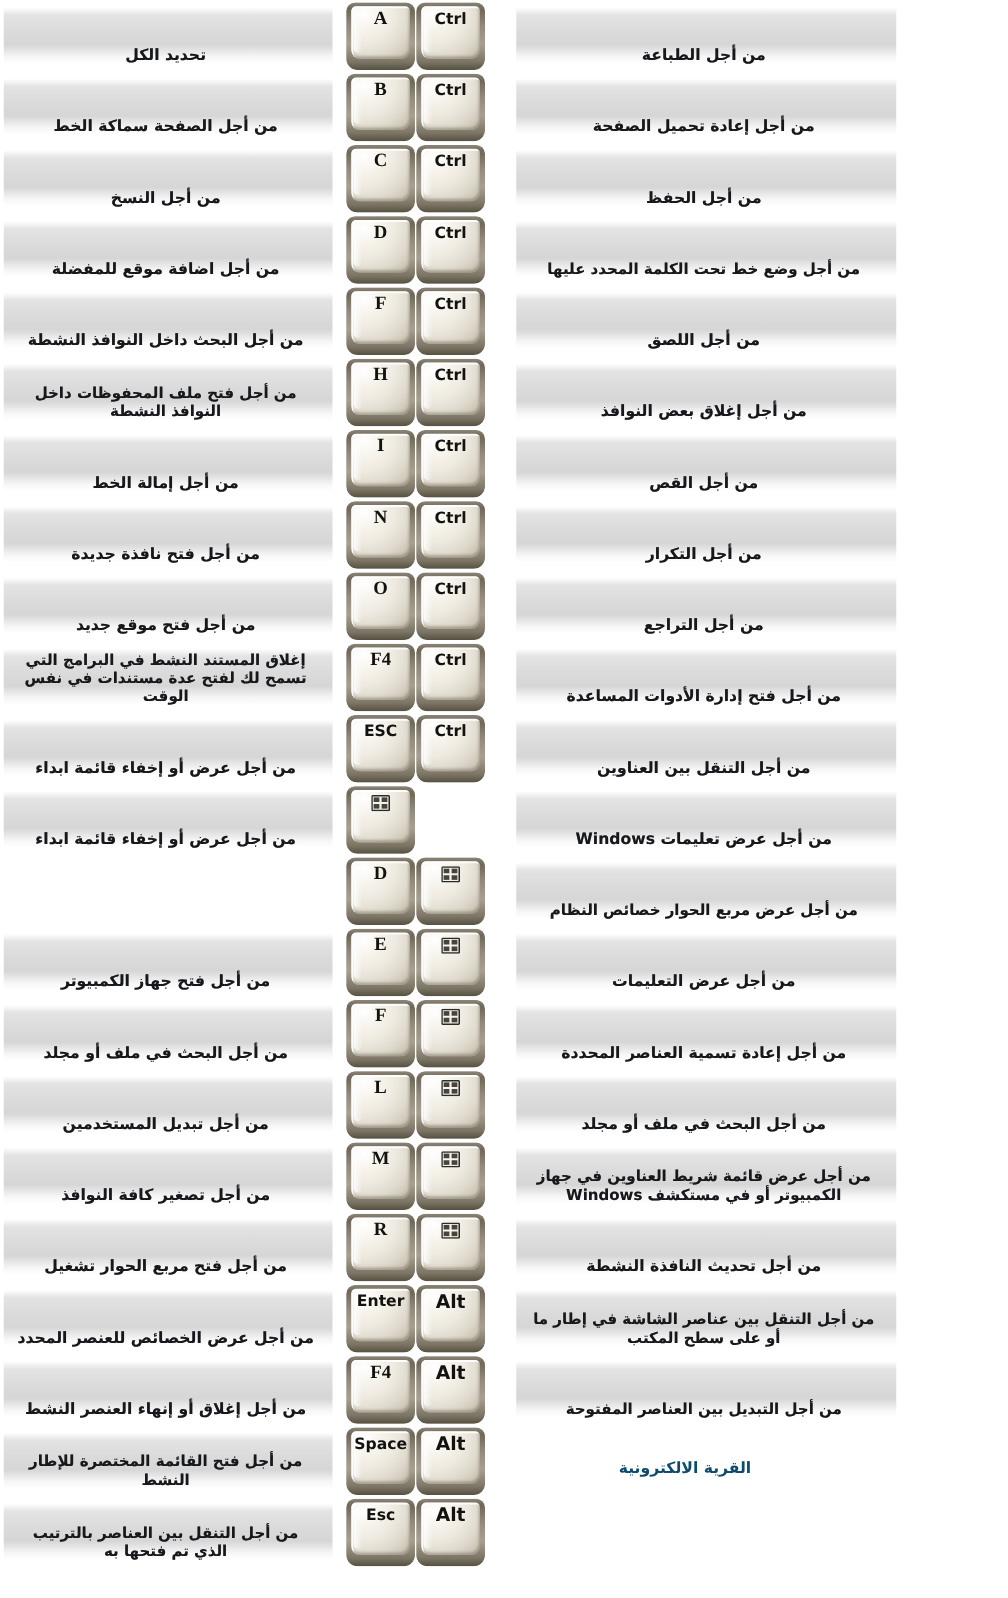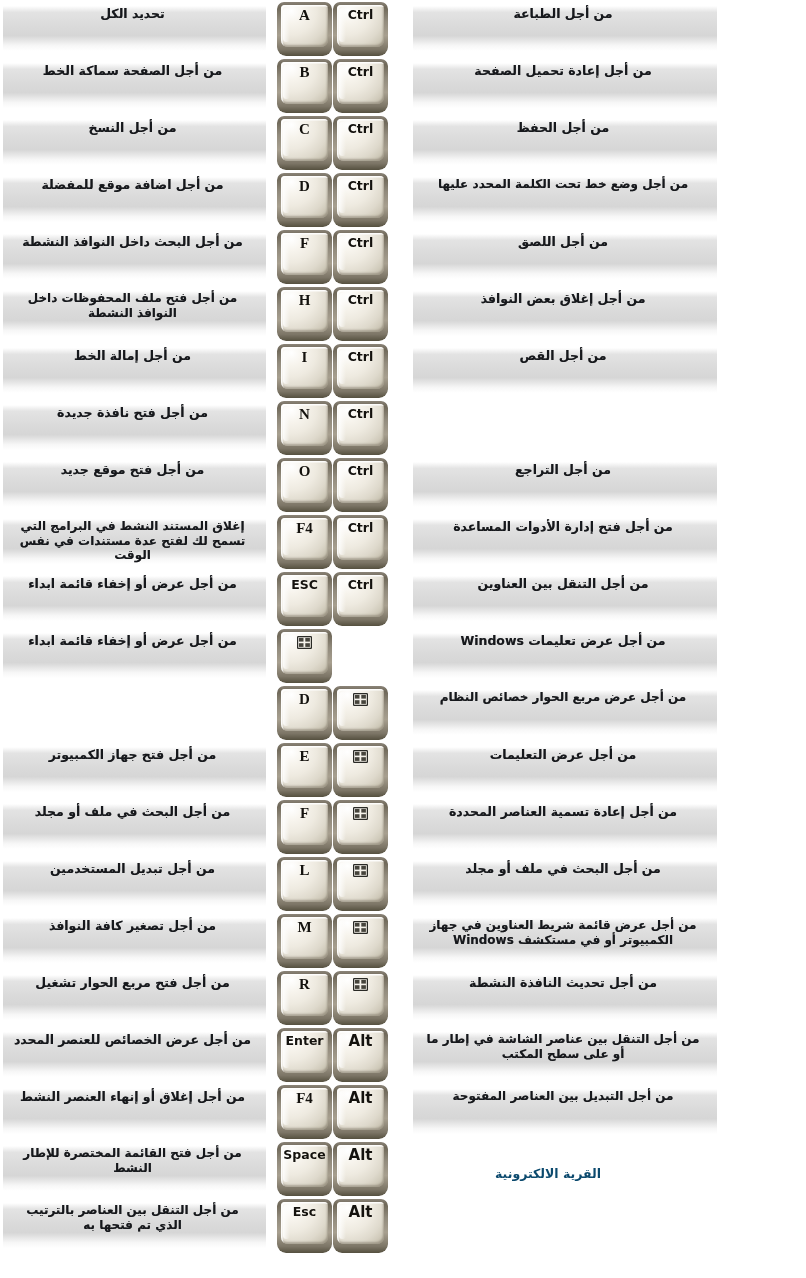--- a/index.html
+++ b/index.html
@@ -41,21 +41,21 @@
     box-sizing: border-box;
   }
 
   
   .label-bar {
     position: absolute;
     top: 6px;
     height: 45px;
     box-sizing: border-box;
     display: flex;
-    align-items: flex-start;
+    align-items: flex-end;
     justify-content: flex-start;
     padding: 0 12px 0 8px;
     background:
       linear-gradient(to bottom,
         rgba(255,255,255,0.95) 0%,
         #e3e3e3 14%,
         #dadada 46%,
         #d6d6d6 66%,
         rgba(240,240,240,0.55) 88%,
         rgba(255,255,255,0.9) 100%);
@@ -684,20 +684,25 @@
       <div class="row" style="top:285px">
         <div class="label-bar">
           <span class="label-text">من أجل إغلاق بعض النوافذ</span>
         </div>
       </div>
       <div class="row" style="top:342px">
         <div class="label-bar">
           <span class="label-text">من أجل القص</span>
         </div>
       </div>
+      <div class="row" style="top:399px">
+        <div class="label-bar">
+          <span class="label-text">من أجل التكرار</span>
+        </div>
+      </div>
       <div class="row" style="top:456px">
         <div class="label-bar">
           <span class="label-text">من أجل التراجع</span>
         </div>
       </div>
       <div class="row" style="top:513px">
         <div class="label-bar">
           <span class="label-text">من أجل فتح إدارة الأدوات المساعدة</span>
         </div>
       </div>

